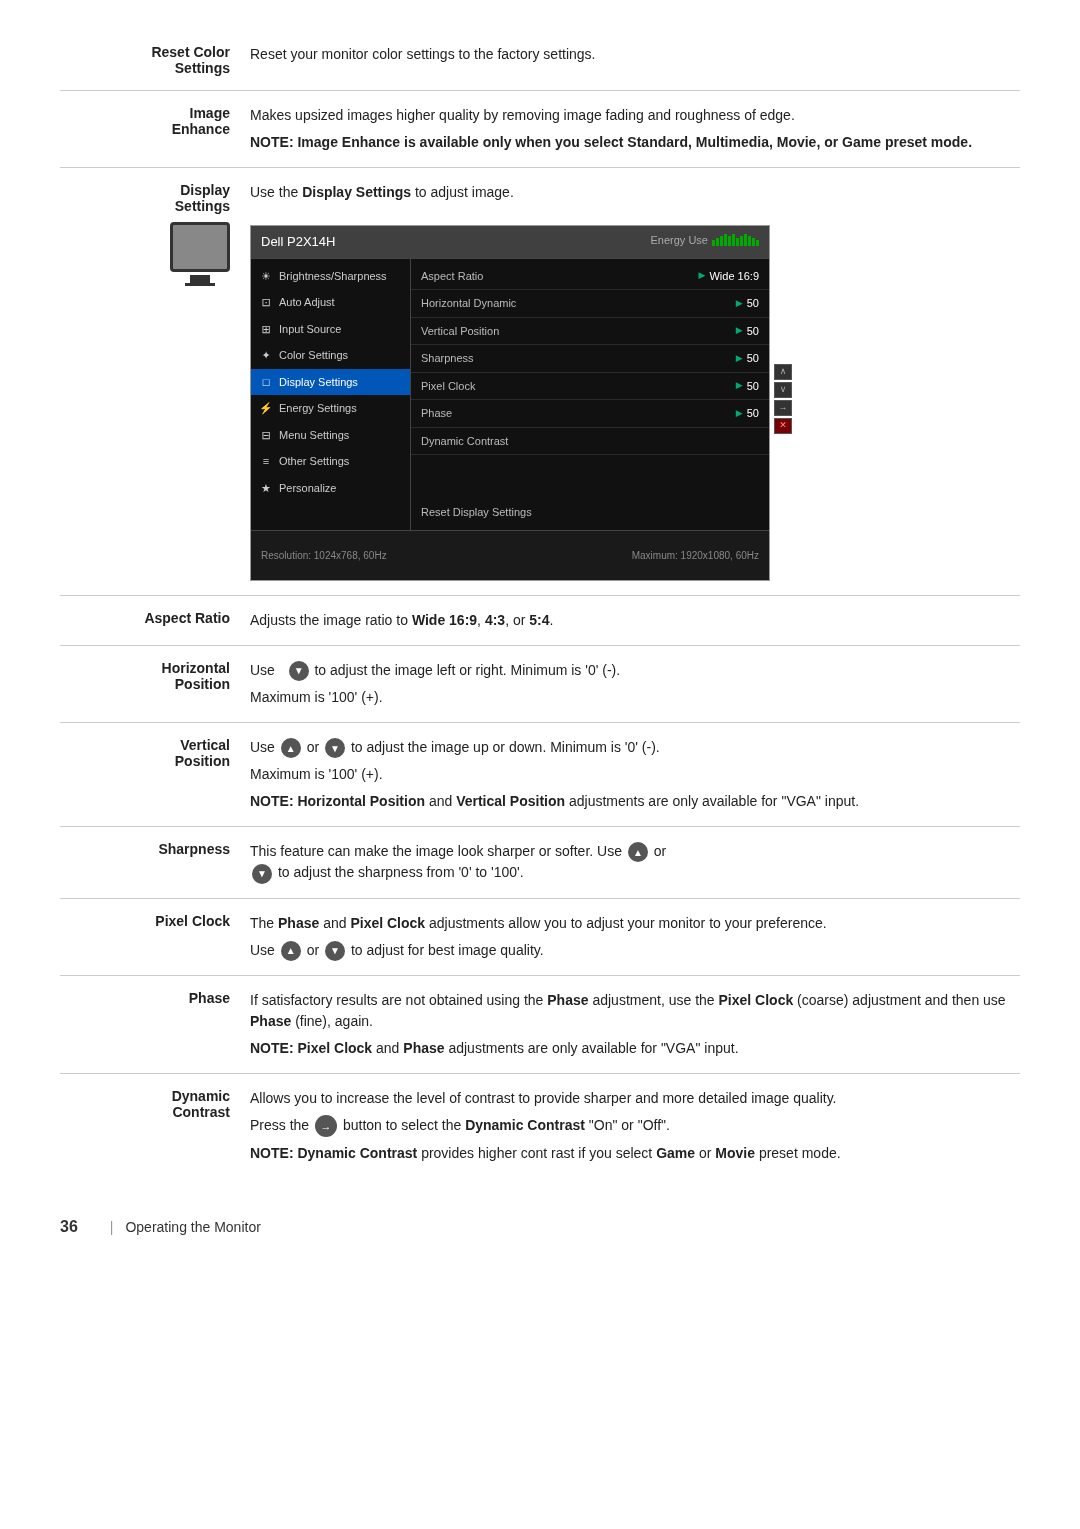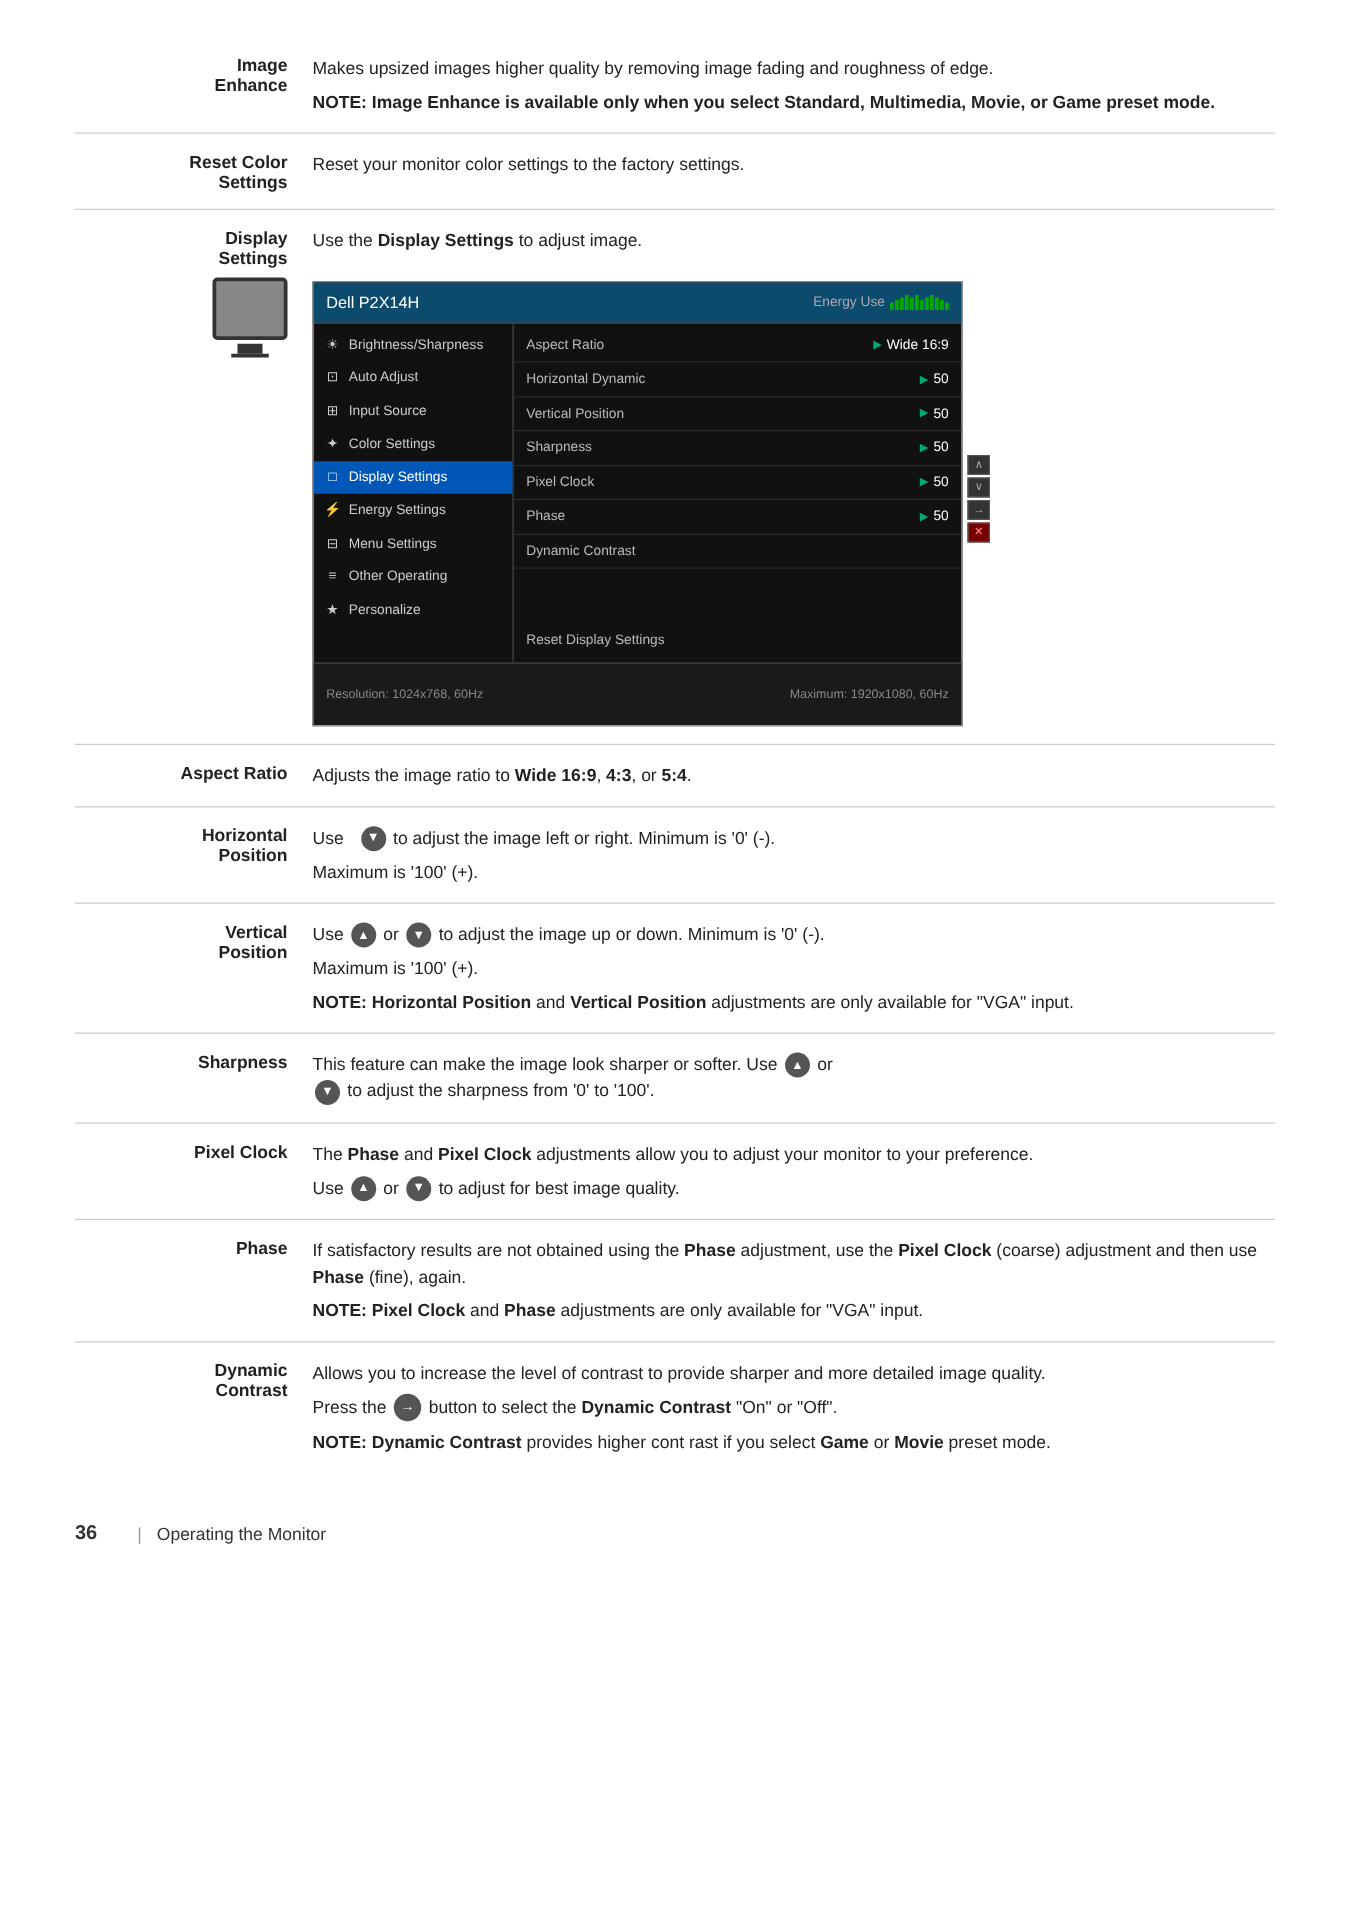--- a/index.html
+++ b/index.html
@@ -49,24 +49,24 @@
       width: 520px;
       background: #111;
       color: #ddd;
       font-size: 12px;
       margin-top: 8px;
       position: relative;
     }
     .osd-header {
       display: flex;
       justify-content: space-between;
-      align-items: center;
+      align-items: flex-start;
       padding: 6px 10px;
       border-bottom: 1px solid #444;
-      background: #0c4a6e;
+      background: #404040;
     }
     .osd-title {
       color: #fff;
       font-size: 13px;
     }
     .energy-bar {
       display: flex;
       align-items: center;
       gap: 4px;
     }
@@ -248,34 +248,34 @@
     }
   </style>
 </head>
 <body>
 
 <table class="main-table">
 
   <tbody>
       <tr>
     <td class="label-cell">
+      <strong>Reset Color<br>Settings</strong>
+    </td>
+    <td class="content-cell">
+      <p>Reset your monitor color settings to the factory settings.</p>
+    </td>
+  </tr>
+
+  <tr>
+    <td class="label-cell">
       <strong>Image<br>Enhance</strong>
     </td>
     <td class="content-cell">
       <p>Makes upsized images higher quality by removing image fading and roughness of edge.</p>
       <p><span class="note-bold">NOTE: <span class="bold">Image Enhance</span> is available only when you select <span class="bold">Standard</span>, <span class="bold">Multimedia</span>, <span class="bold">Movie</span>, or <span class="bold">Game</span> preset mode.</span></p>
-    </td>
-  </tr>
-
-  <tr>
-    <td class="label-cell">
-      <strong>Reset Color<br>Settings</strong>
-    </td>
-    <td class="content-cell">
-      <p>Reset your monitor color settings to the factory settings.</p>
     </td>
   </tr>
 
   <tr>
     <td class="display-icon-cell">
       <div style="text-align:right; margin-bottom:6px;">
         <strong>Display<br>Settings</strong>
       </div>
 
       <div style="display:flex; justify-content:flex-end; margin-top:8px;">
@@ -338,21 +338,21 @@
               <div class="osd-menu-item">
                 <span class="osd-menu-icon">⚡</span>
                 <span>Energy Settings</span>
               </div>
               <div class="osd-menu-item">
                 <span class="osd-menu-icon">⊟</span>
                 <span>Menu Settings</span>
               </div>
               <div class="osd-menu-item">
                 <span class="osd-menu-icon">≡</span>
-                <span>Other Operating</span>
+                <span>Other Settings</span>
               </div>
               <div class="osd-menu-item">
                 <span class="osd-menu-icon">★</span>
                 <span>Personalize</span>
               </div>
             </div>
 
             <div class="osd-content">
               <div class="osd-content-row">
                 <span class="row-label">Aspect Ratio</span>

